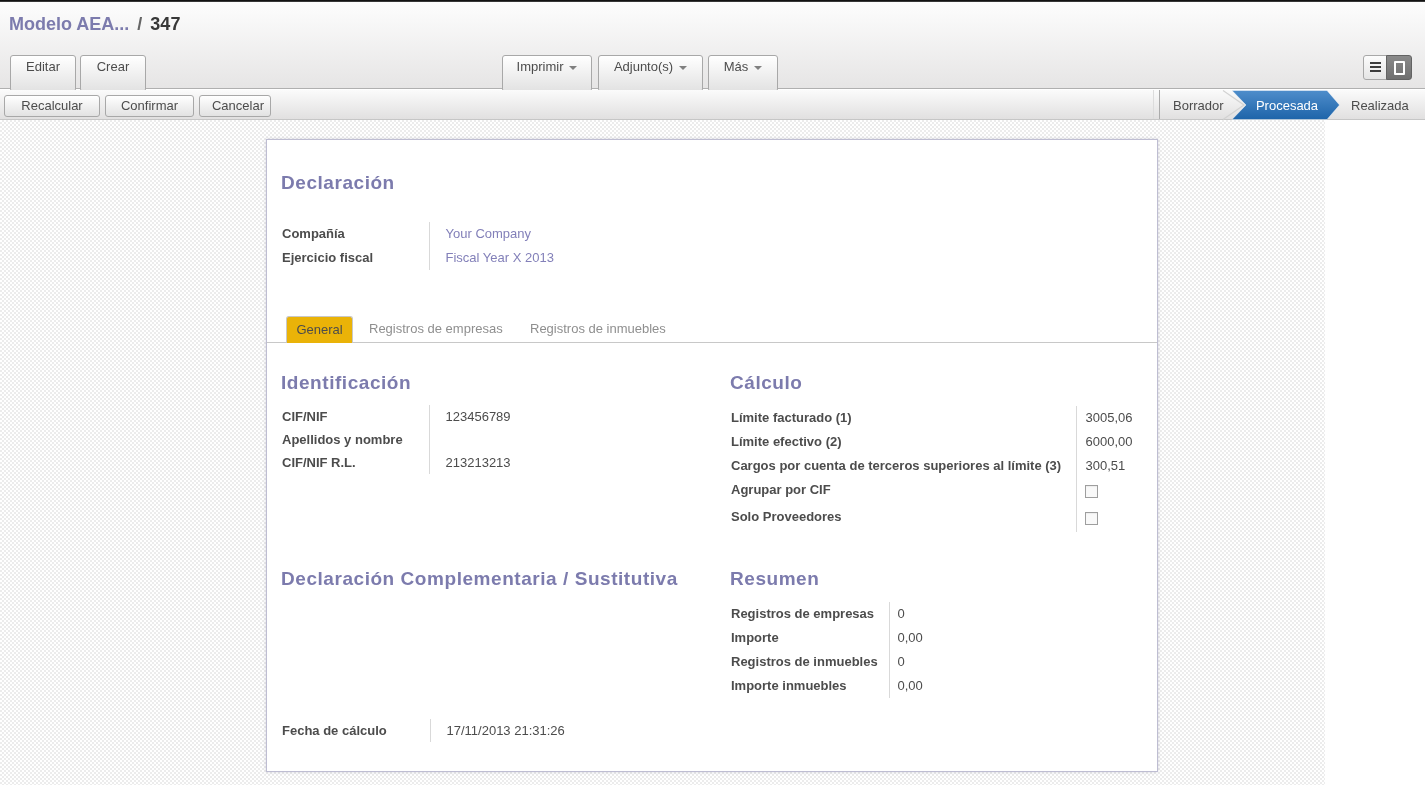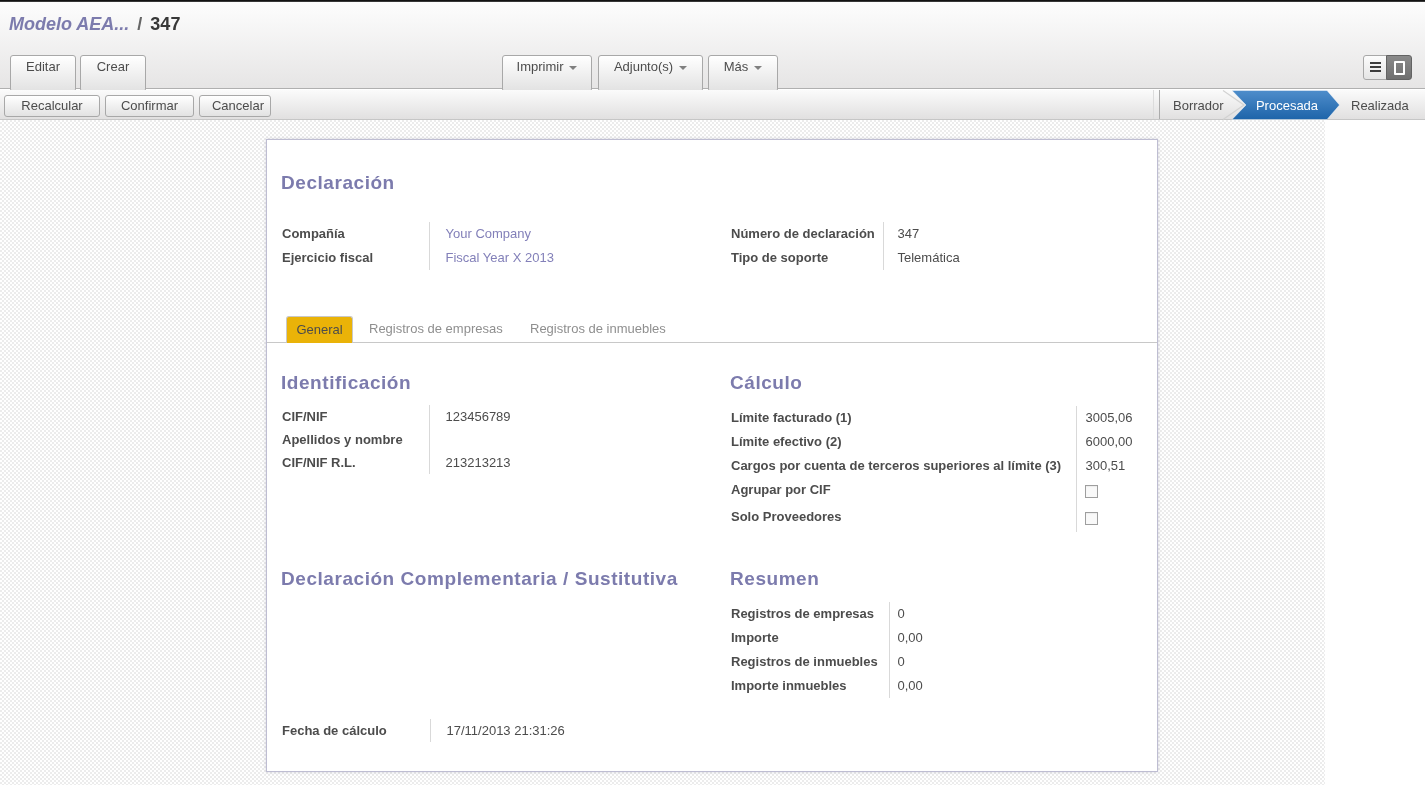--- a/index.html
+++ b/index.html
@@ -8,21 +8,21 @@
 #page { position:absolute; left:0; top:0; width:1425px; height:785px; }
 
 
 .topline { position:absolute; left:0; top:0; width:1425px; height:2px; background:linear-gradient(#000,#4a4a4a); }
 
 
 .header { position:absolute; left:0; top:2px; width:1425px; height:87px;
   background:linear-gradient(#fdfdfd,#e6e5e5); border-bottom:1px solid #b0b0b0; }
 
 .bc { position:absolute; left:9px; top:14px; font-size:18px; font-weight:bold; }
-.bc .b1 { color:#7c7bad;font-style:italic; }
+.bc .b1 { color:#7c7bad; }
 .bc .sep { color:#666; font-weight:bold; padding:0 3px; }
 .bc .b2 { color:#383838; }
 
 .btn { position:absolute; height:37px; border:1px solid #a8a8a8; border-radius:3px;
   background:linear-gradient(#ffffff,#e2e2e2); color:#4c4c4c; font-size:13px;
   text-align:center; line-height:22px; box-shadow:0 1px 0 rgba(255,255,255,.6) inset; }
 .caret { display:inline-block; width:0; height:0; border-left:4px solid transparent;
   border-right:4px solid transparent; border-top:4px solid #808080; margin-left:6px; vertical-align:1px; }
 
 
@@ -128,32 +128,20 @@
               <td class="l" style="width:147px;">Compañía</td>
               <td class="v"><span class="lnk">Your Company</span></td>
             </tr>
         <tr style="height:24px;">
               <td class="l">Ejercicio fiscal</td>
               <td class="v"><span class="lnk">Fiscal Year X 2013</span></td>
             </tr>
       </tbody>
         </table>
 
-      <table class="grp" style="left:464px;top:82px;width:420px;">
-        <tbody>
-            <tr style="height:24px;">
-              <td class="l" style="width:152px;">Número de declaración</td>
-              <td class="v" style="padding-left:14px;">347</td>
-            </tr>
-        <tr style="height:24px;">
-              <td class="l">Tipo de soporte</td>
-              <td class="v" style="padding-left:14px;">Telemática</td>
-            </tr>
-      </tbody>
-        </table>
 
       <div class="tabline"></div>
       <div class="tab-active">General</div>
       <div class="tab" style="left:102px;">Registros de empresas</div>
       <div class="tab" style="left:263px;">Registros de inmuebles</div>
 
       <div class="h2" style="left:14px;top:233px;">Identificación</div>
       <table class="grp" style="left:15px;top:265px;width:420px;">
         <tbody>
             <tr style="height:23px;">

